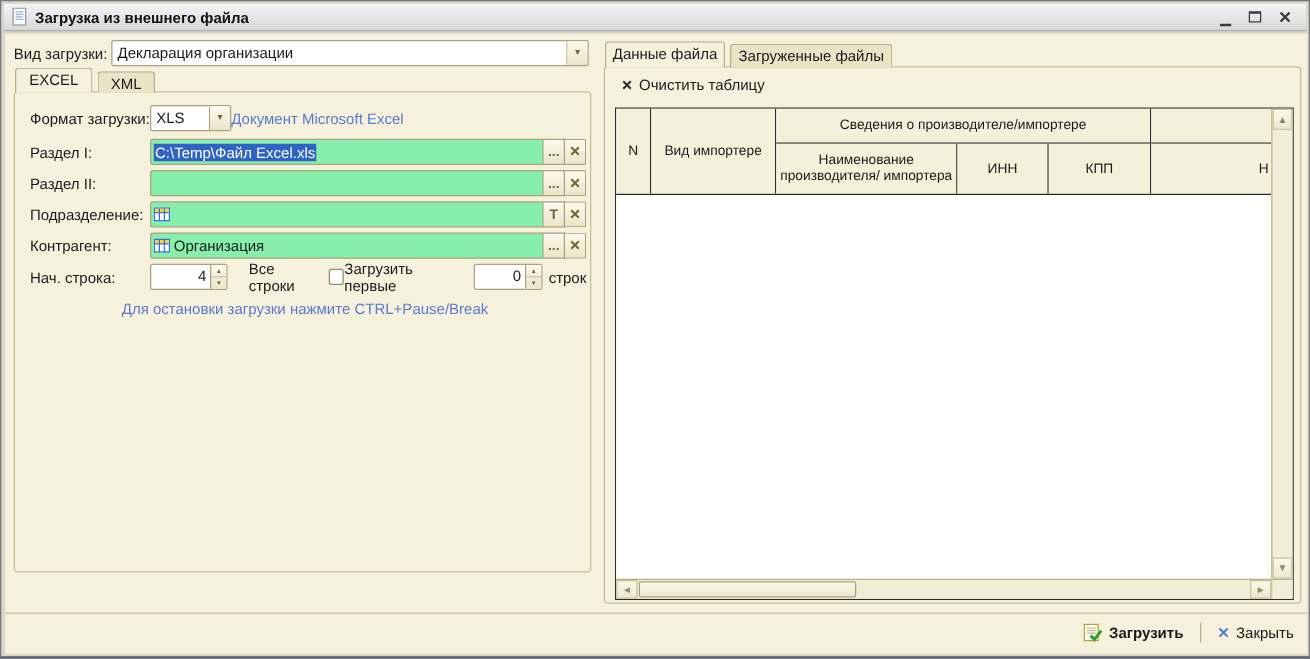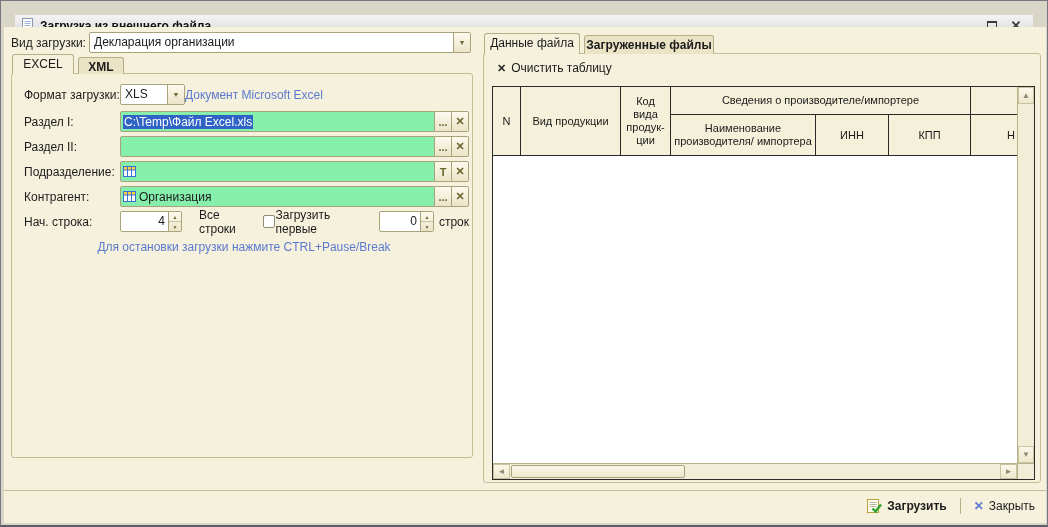--- a/index.html
+++ b/index.html
@@ -1,17 +1,17 @@
 <!DOCTYPE html>
 <html><head>
 <meta charset="utf-8">
 <style>
   * { margin:0; padding:0; box-sizing:border-box; }
   html,body { width:1048px; height:527px; background:#fff; font-family:"Liberation Sans", sans-serif; font-size:12px; color:#1b1b1b; }
-  .frame { position:absolute; left:0; top:0; width:1048px; height:527px; background:#D9D6C8; border:1px solid #76767E; border-bottom:2px solid #5E5E6E; padding:14px; }
+  .frame { position:absolute; left:0; top:0; width:1048px; height:527px; background:#D9D6C8; border:1px solid #76767E; border-bottom:2px solid #5E5E6E; padding:2px; }
   .titlebar { height:22px; background:linear-gradient(#F4F4F4,#D8D8D8); border-bottom:1px solid #ACACAC; display:flex; align-items:center; padding:0 6px; gap:6px; }
   .ttext { font-weight:bold; font-size:12px; color:#111; flex:1; }
   .wctrls { display:flex; align-items:center; gap:10px; padding-right:4px; }
   .wbtn { width:14px; height:14px; display:flex; align-items:flex-end; justify-content:center; cursor:default; color:#333; }
   .glyph-min { width:9px; height:3px; border-bottom:2px solid #3a3a3a; }
   .glyph-max { width:10px; height:9px; border:1px solid #3a3a3a; border-top:2px solid #3a3a3a; }
   .glyph-x { font-size:13px; font-weight:bold; line-height:13px; color:#3a3a3a; }
   .client { position:absolute; left:3px; top:26px; width:1042px; height:496px; background:#F6F1DC; overflow:hidden; }
 
   .lbl { position:absolute; white-space:nowrap; }
@@ -31,21 +31,21 @@
   .spin { height:21px; background:#fff; border:1px solid #A9A37C; border-radius:2px; display:flex; }
   .spin-val { flex:1; text-align:right; padding:2px 3px; }
   .spin-btns { width:13px; border-left:1px solid #A9A37C; display:flex; flex-direction:column; background:linear-gradient(#FCFAEE,#EBE4C8); }
   .sb { flex:1; font-size:5px; color:#6B682F; display:flex; align-items:center; justify-content:center; }
   .sb + .sb { border-top:1px solid #C9C4A0; }
   .cb { width:13px; height:13px; background:#fff; border:1px solid #8F8B76; border-radius:2px; display:inline-block; }
 
   
   .tab { position:absolute; border:1px solid #B5AF88; border-bottom:none; border-radius:3px 3px 0 0; text-align:center; padding-top:2px; z-index:2; }
   .tab.active { background:#F6F1DC;text-align:center; }
-  .tab.inactive { background:#EAE3C6;font-weight:bold; }
+  .tab.inactive { background:#EAE3C6; }
   .panel { position:absolute; background:#F6F1DC; border:1px solid #C4BE97; border-radius:3px; }
 
   
   .tablewrap { position:absolute; left:8px; top:32px; width:543px; height:394px; border:1px solid #2A2A2A; background:#fff; display:flex; }
   .tcols { flex:1; display:flex; flex-direction:column; }
   .thead { height:68px; display:flex; }
   .th { background:#F5F0DA; border-right:1px solid #2A2A2A; font-size:11px; line-height:13px; text-align:center; display:flex; align-items:center; justify-content:center; padding:1px 2px; }
   .tgroup { display:flex; flex-direction:column; }
   .tgrow { display:flex; flex:1; }
   .tbody { flex:1; background:#fff; border-top:1px solid #2A2A2A; }
@@ -219,22 +219,21 @@
     <div class="panel" style="left:479px;top:26px;width:558px;height:430px">
       <div class="toolbtn" style="left:13px;top:7px">
         <span class="xdark">✕</span>
         <span>Очистить таблицу</span>
       </div>
 
       <div class="tablewrap">
         <div class="tcols">
           <div class="thead">
             <div class="th" style="width:28px">N</div>
-            <div class="th" style="width:100px">Вид продукции</div>
-            <div class="th" style="width:50px">Код вида продук-ции</div>
+            <div class="th" style="width:100px">Вид импортере</div>
             <div class="tgroup" style="width:300px">
               <div class="th" style="height:28px;border-bottom:1px solid #2A2A2A">Сведения о производителе/импортере</div>
               <div class="tgrow">
                 <div class="th" style="width:145px">Наименование производителя/ импортера</div>
                 <div class="th" style="width:73px">ИНН</div>
                 <div class="th" style="width:82px;border-right:1px solid #2A2A2A">КПП</div>
               </div>
             </div>
             <div class="tgroup" style="flex:1">
               <div class="th" style="height:28px;border-bottom:1px solid #2A2A2A;border-right:none"></div>

